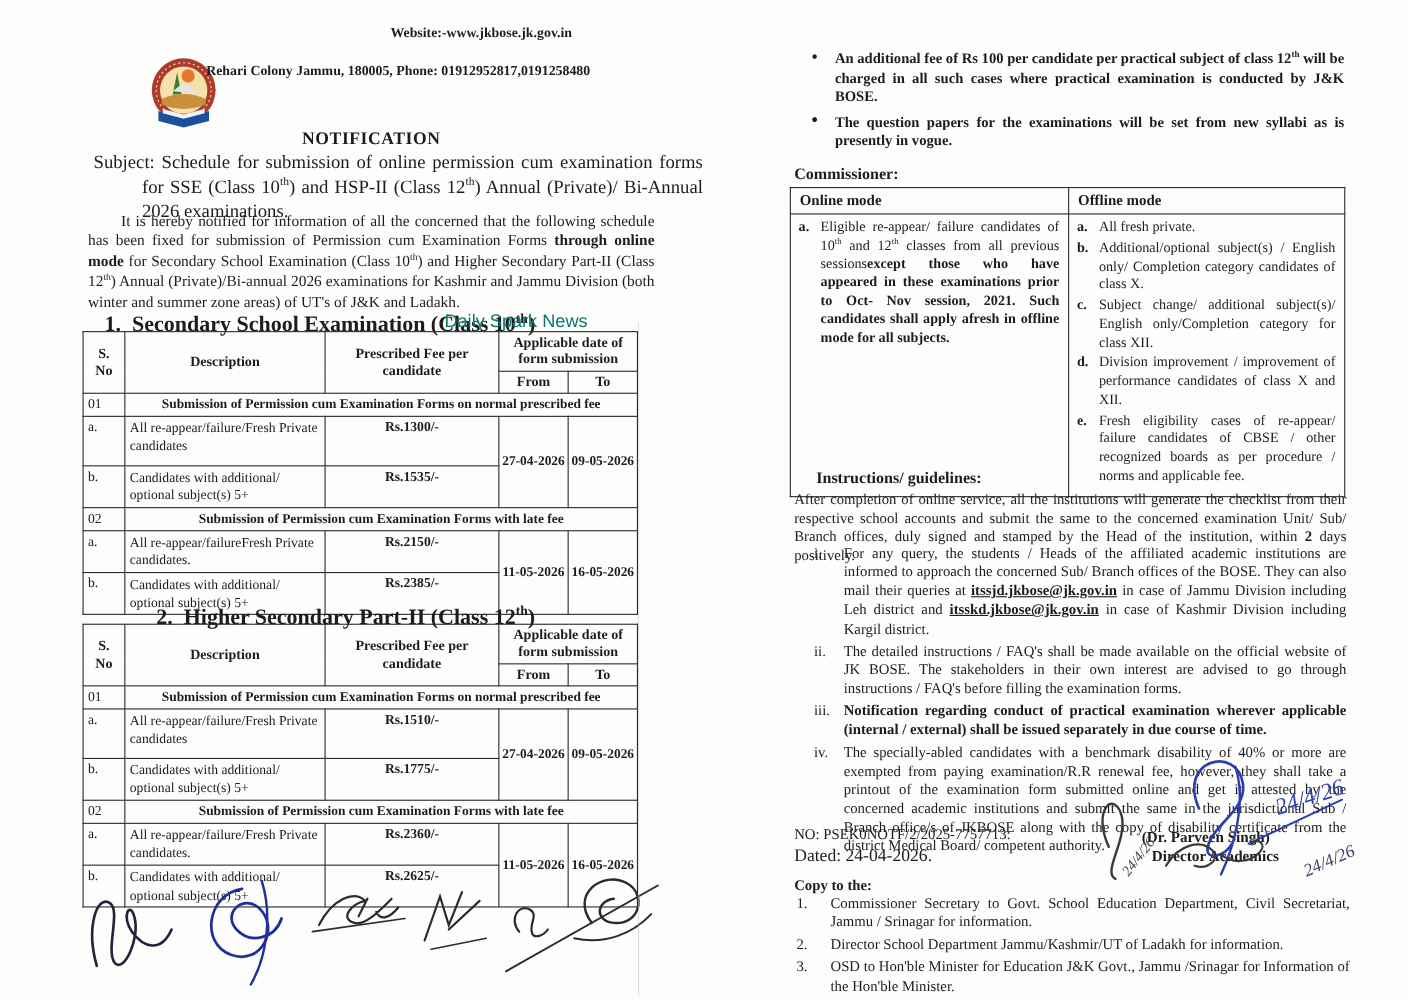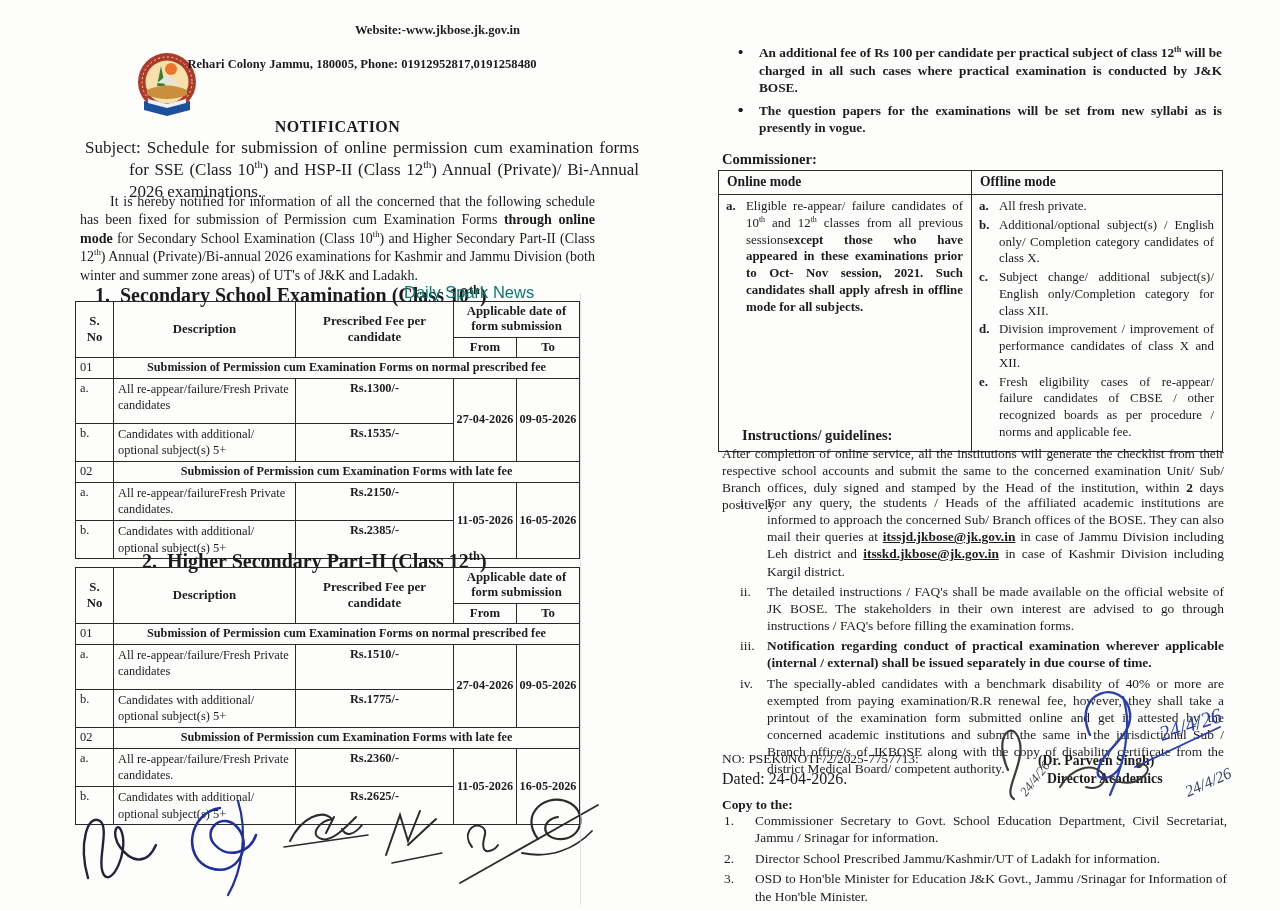--- a/index.html
+++ b/index.html
@@ -311,21 +311,21 @@
 <div class="abs signer-title">Director Academics</div>
 
 <div class="abs copy-head">Copy to the:</div>
 <div class="abs copy-list">
   <div class="copy-item">
     <span class="copy-n">1.</span>
     <span>Commissioner Secretary to Govt. School Education Department, Civil Secretariat, Jammu / Srinagar for information.</span>
   </div>
   <div class="copy-item">
     <span class="copy-n">2.</span>
-    <span>Director School Prescribed Jammu/Kashmir/UT of Ladakh for information.</span>
+    <span>Director School Department Jammu/Kashmir/UT of Ladakh for information.</span>
   </div>
   <div class="copy-item">
     <span class="copy-n">3.</span>
     <span>OSD to Hon'ble Minister for Education J&amp;K Govt., Jammu /Srinagar for Information of the Hon'ble Minister.</span>
   </div>
 </div>
 
 <svg class="abs sig-svg" style="left:930px;top:675px;" width="345" height="140" viewBox="0 0 345 140">
   <g fill="none" stroke-linecap="round">
     <path d="M160,60 C140,15 195,2 200,38 C203,62 172,75 168,95 C165,108 184,104 190,92" stroke="#2a3fae" stroke-width="2.4"></path>

